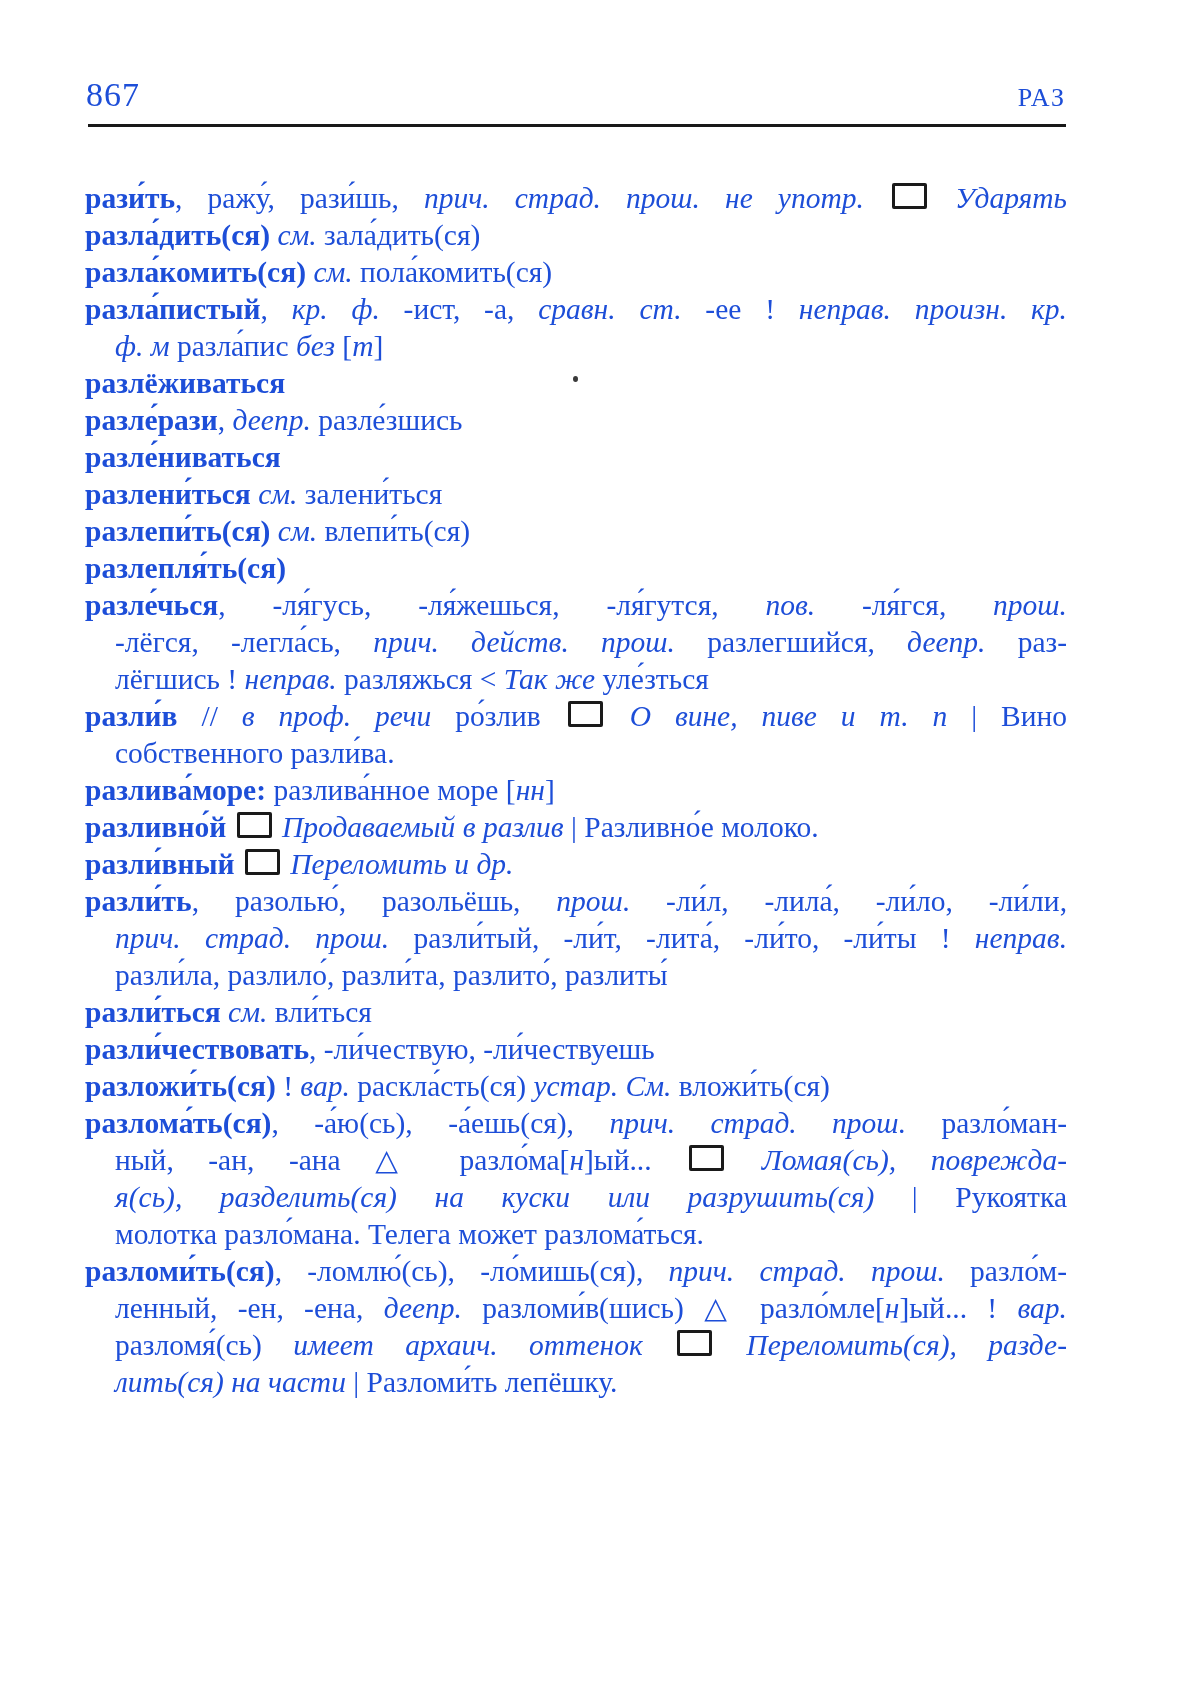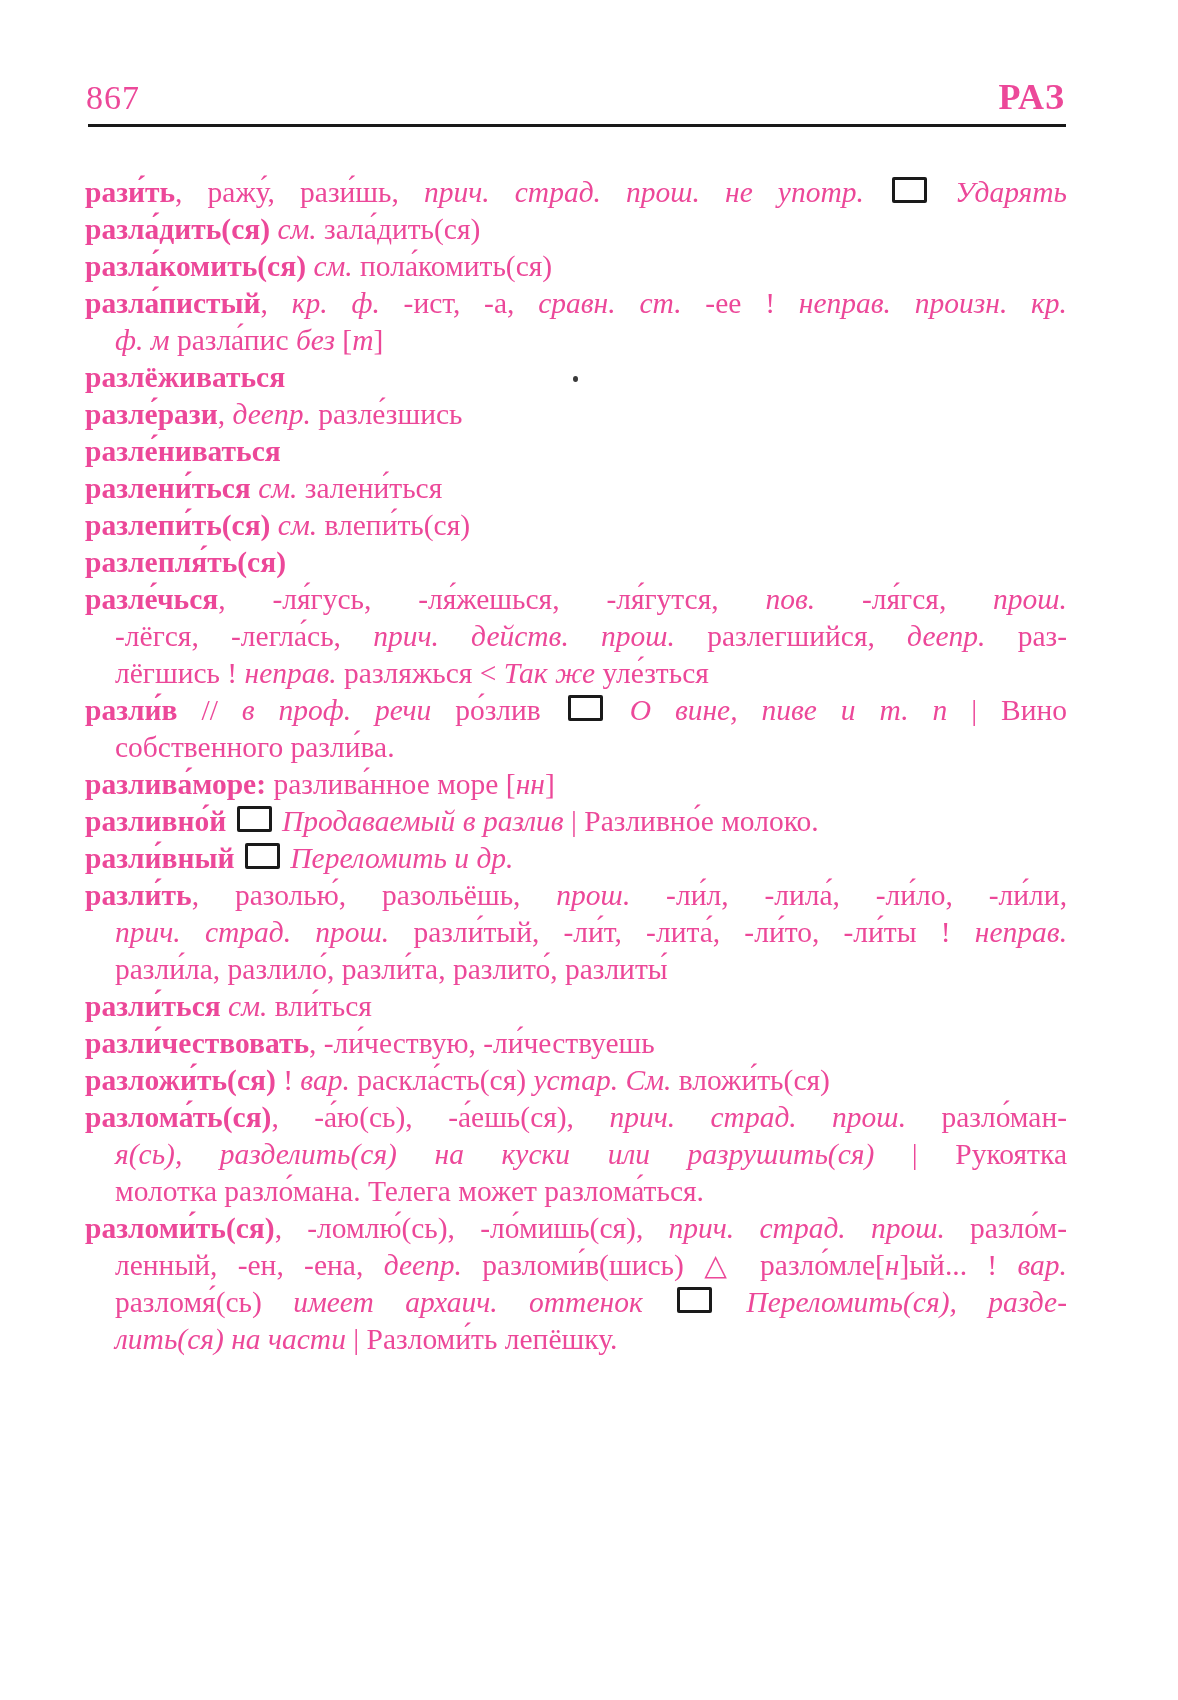--- a/index.html
+++ b/index.html
@@ -1,53 +1,53 @@
 <!DOCTYPE html>
 <html><head>
 <meta charset="utf-8">
 <style>
   html, body { margin: 0; padding: 0; }
   .page {
     position: relative;
     width: 1178px;
     height: 1700px;
     background: #ffffff;
-    color: #ec4899;
+    color: #1d4ed8;
     font-family: "Liberation Serif", "DejaVu Serif", serif;
     overflow: hidden;
   }
   .header {
     position: absolute;
     top: 76px;
     left: 86px;
     width: 980px;
     display: flex;
     justify-content: space-between;
     align-items: baseline;
   }
   .page-number {
     font-size: 34px;
     letter-spacing: 1px;
   }
   .guide-word {
-    font-size: 36px;
-    font-weight: bold;
+    font-size: 26px;
+    font-weight: normal;
     letter-spacing: 2px;
   }
   .header-rule {
     position: absolute;
     top: 124px;
     left: 88px;
     width: 978px;
     height: 3px;
     background: #181818;
   }
   .body {
     position: absolute;
-    top: 174px;
+    top: 180px;
     left: 85px;
     width: 982px;
     font-size: 29.5px;
     line-height: 37px;
   }
   .line { text-align: left; }
   .line.indent { padding-left: 30px; }
   .line.justify {
     text-align: justify;
     text-align-last: justify;
@@ -104,20 +104,21 @@
       <div class="line"><span class="bold">разлива́море:</span><span class="roman"> разлива́нное море [</span><span class="italic">нн</span><span class="roman">]</span></div>
       <div class="line"><span class="bold">разливно́й</span><span class="roman"> </span><span class="sym-box"></span><span class="italic"> Продаваемый в разлив</span><span class="roman"> | Разливно́е молоко.</span></div>
       <div class="line"><span class="bold">разли́вный</span><span class="roman"> </span><span class="sym-box"></span><span class="italic"> Переломить и др.</span></div>
       <div class="line justify"><span class="bold">разли́ть</span><span class="roman">, разолью́, разольёшь, </span><span class="italic">прош.</span><span class="roman"> -ли́л, -лила́, -ли́ло, -ли́ли,</span></div>
       <div class="line indent justify"><span class="italic">прич. страд. прош.</span><span class="roman"> разли́тый, -ли́т, -лита́, -ли́то, -ли́ты ! </span><span class="italic">неправ.</span></div>
       <div class="line indent"><span class="roman">разли́ла, разлило́, разли́та, разлито́, разлиты́</span></div>
       <div class="line"><span class="bold">разли́ться</span><span class="roman"> </span><span class="italic">см.</span><span class="roman"> вли́ться</span></div>
       <div class="line"><span class="bold">разли́чествовать</span><span class="roman">, -ли́чествую, -ли́чествуешь</span></div>
       <div class="line"><span class="bold">разложи́ть(ся)</span><span class="roman"> ! </span><span class="italic">вар.</span><span class="roman"> раскла́сть(ся) </span><span class="italic">устар. См.</span><span class="roman"> вложи́ть(ся)</span></div>
       <div class="line justify"><span class="bold">разлома́ть(ся)</span><span class="roman">, -а́ю(сь), -а́ешь(ся), </span><span class="italic">прич. страд. прош.</span><span class="roman"> разло́ман-</span></div>
+      <div class="line indent justify"><span class="roman">ный, -ан, -ана △ разло́ма[</span><span class="italic">н</span><span class="roman">]ый... </span><span class="sym-box"></span><span class="italic"> Ломая(сь), поврежда-</span></div>
       <div class="line indent justify"><span class="italic">я(сь), разделить(ся) на куски или разрушить(ся)</span><span class="roman"> | Рукоятка</span></div>
       <div class="line indent"><span class="roman">молотка разло́мана. Телега может разлома́ться.</span></div>
       <div class="line justify"><span class="bold">разломи́ть(ся)</span><span class="roman">, -ломлю́(сь), -ло́мишь(ся), </span><span class="italic">прич. страд. прош.</span><span class="roman"> разло́м-</span></div>
       <div class="line indent justify"><span class="roman">ленный, -ен, -ена, </span><span class="italic">деепр.</span><span class="roman"> разломи́в(шись) △ разло́мле[</span><span class="italic">н</span><span class="roman">]ый... ! </span><span class="italic">вар.</span></div>
       <div class="line indent justify"><span class="roman">разломя́(сь) </span><span class="italic">имеет архаич. оттенок</span><span class="roman"> </span><span class="sym-box"></span><span class="italic"> Переломить(ся), разде-</span></div>
       <div class="line indent"><span class="italic">лить(ся) на части</span><span class="roman"> | Разломи́ть лепёшку.</span></div>
     </div>
 </div>
 
 </body></html>

